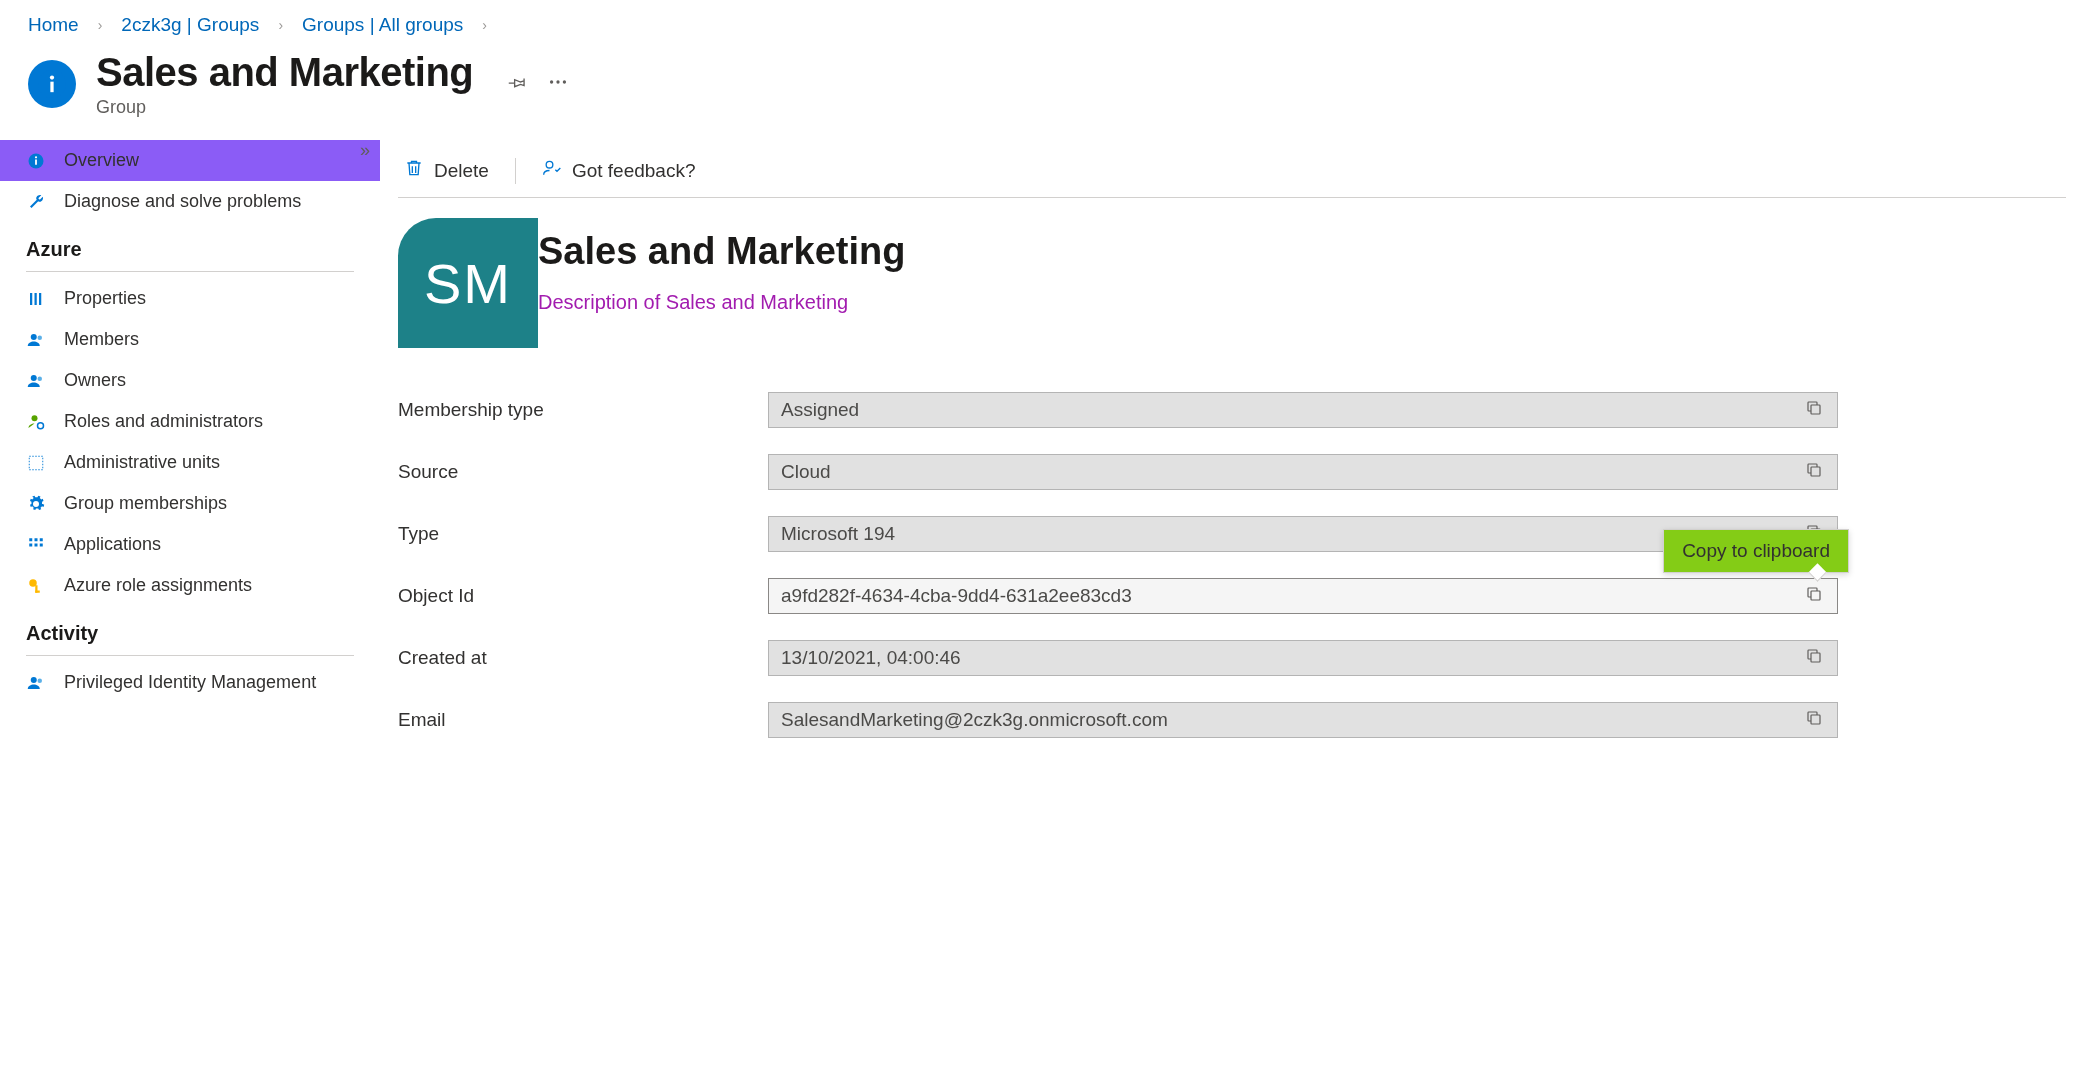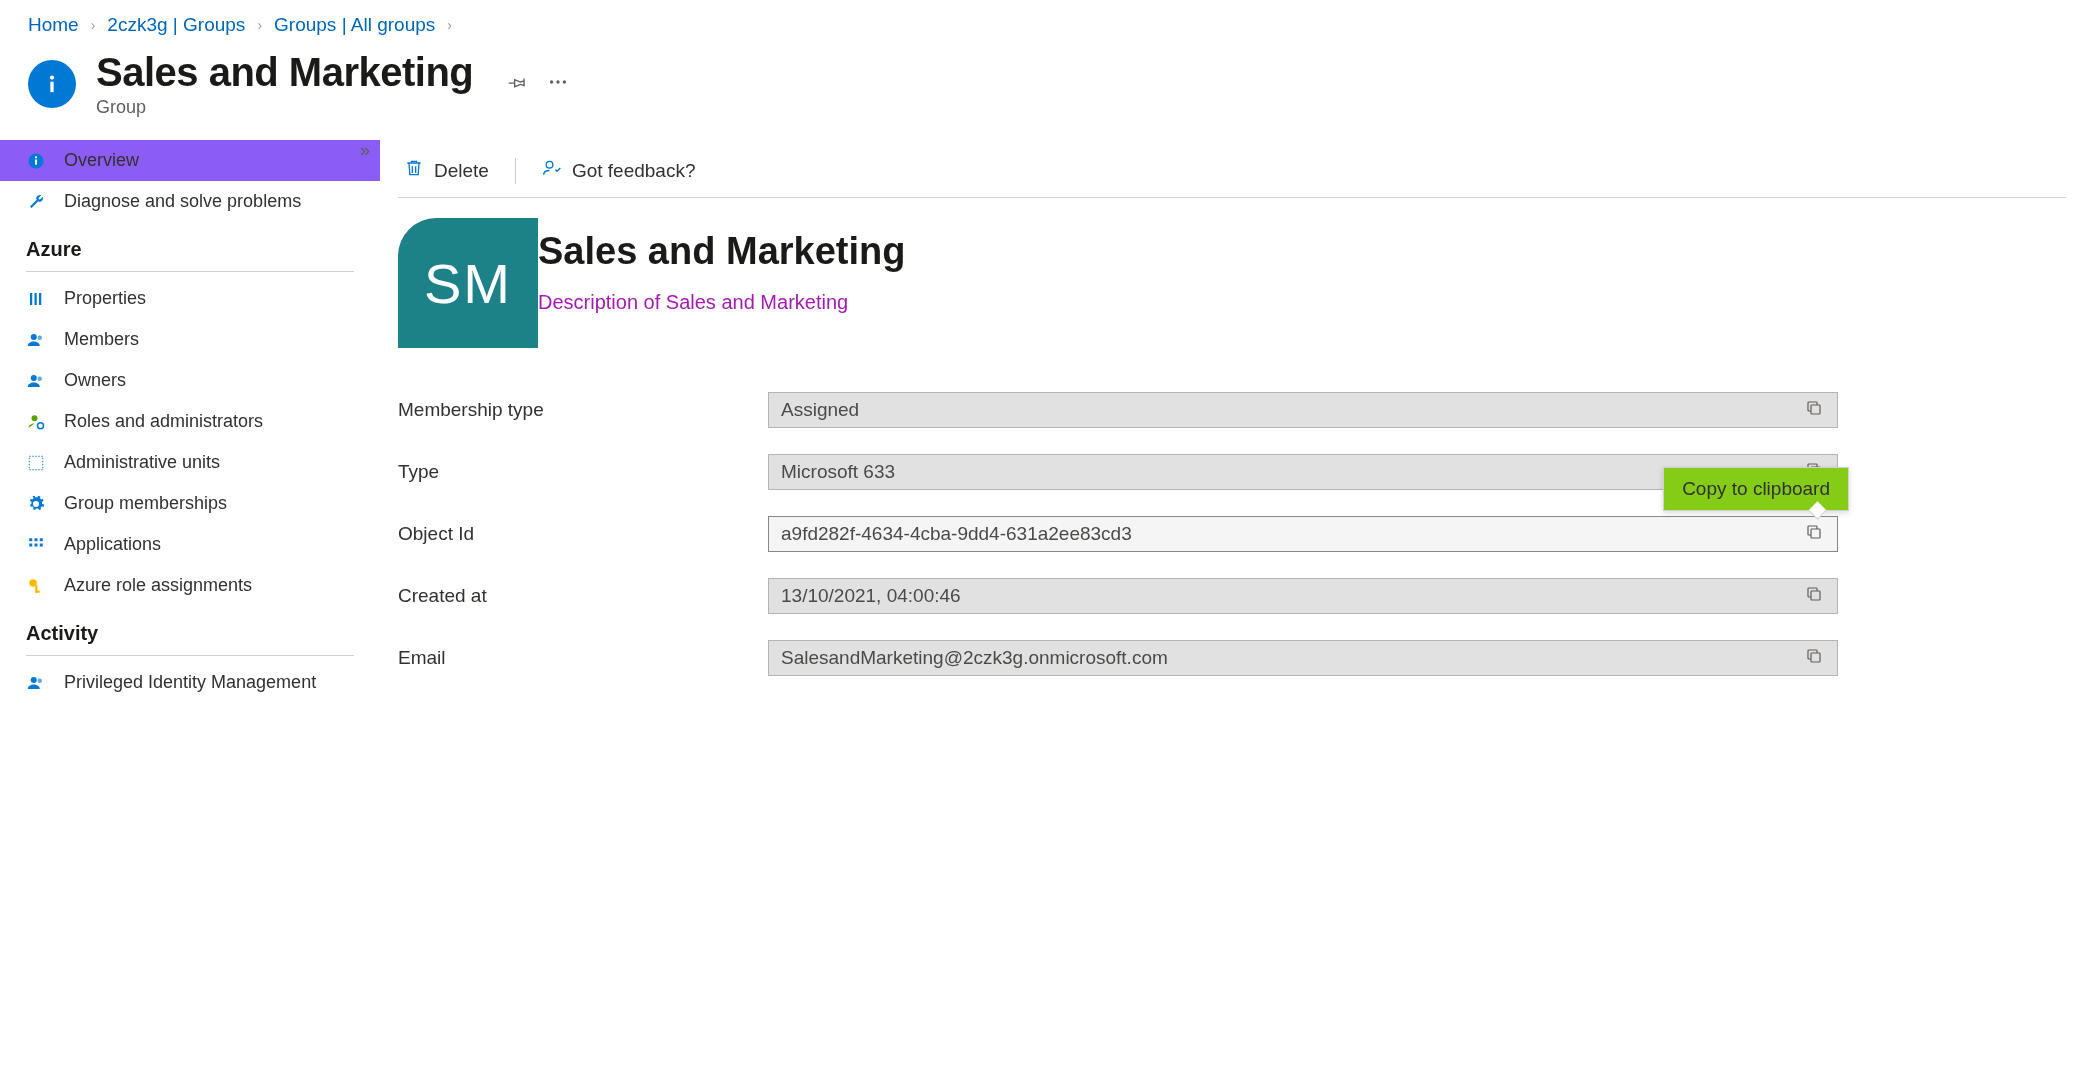--- a/index.html
+++ b/index.html
@@ -9,21 +9,21 @@
     font-size: 18px;
     color: #323130;
     background: #fff;
   }
   .root { padding: 0; }
 
   
   .breadcrumb {
     display: flex;
     align-items: center;
-    gap: 12px;
+    gap: 19px;
     padding: 14px 28px 4px;
     font-size: 19px;
   }
   .breadcrumb a { color: #0067b8; text-decoration: none; }
   .breadcrumb .chev { color: #9c9a98; font-size: 14px; }
 
   
   .header {
     display: flex;
     align-items: center;
@@ -351,23 +351,33 @@
             <div class="detail-label">Membership type</div>
             <div class="detail-field">
               <span class="val">Assigned</span>
               <span class="copy-btn"><svg viewBox="0 0 24 24" fill="none" stroke="#605e5c" stroke-width="1.6">
                   <rect x="8" y="8" width="12" height="12" rx="1"></rect>
                   <path d="M16 8V5a1 1 0 00-1-1H5a1 1 0 00-1 1v10a1 1 0 001 1h3"></path>
                 </svg></span>
             </div>
           </div>
           <div class="detail-row">
+            <div class="detail-label">Source</div>
+            <div class="detail-field">
+              <span class="val">Cloud</span>
+              <span class="copy-btn"><svg viewBox="0 0 24 24" fill="none" stroke="#605e5c" stroke-width="1.6">
+                  <rect x="8" y="8" width="12" height="12" rx="1"></rect>
+                  <path d="M16 8V5a1 1 0 00-1-1H5a1 1 0 00-1 1v10a1 1 0 001 1h3"></path>
+                </svg></span>
+            </div>
+          </div>
+          <div class="detail-row">
             <div class="detail-label">Type</div>
             <div class="detail-field">
-              <span class="val">Microsoft 633</span>
+              <span class="val">Microsoft 194</span>
               <span class="copy-btn"><svg viewBox="0 0 24 24" fill="none" stroke="#605e5c" stroke-width="1.6">
                   <rect x="8" y="8" width="12" height="12" rx="1"></rect>
                   <path d="M16 8V5a1 1 0 00-1-1H5a1 1 0 00-1 1v10a1 1 0 001 1h3"></path>
                 </svg></span>
             </div>
           </div>
           <div class="detail-row">
             <div class="detail-label">Object Id</div>
             <div class="detail-field hover">
               <span class="val">a9fd282f-4634-4cba-9dd4-631a2ee83cd3</span>

